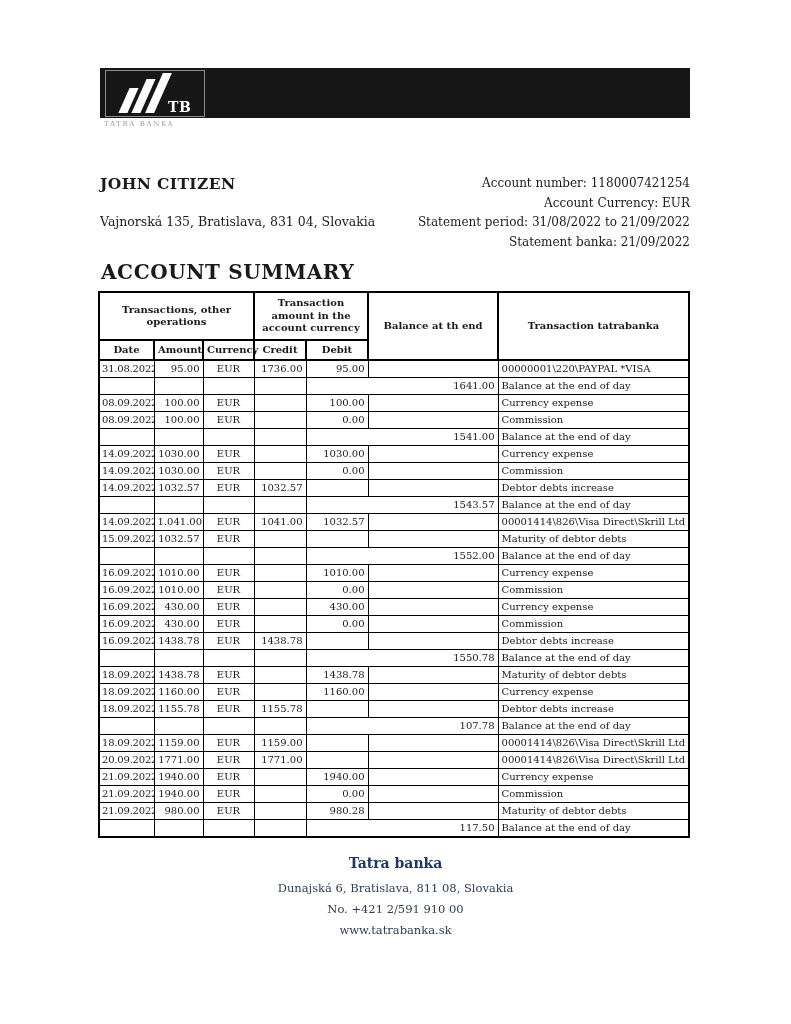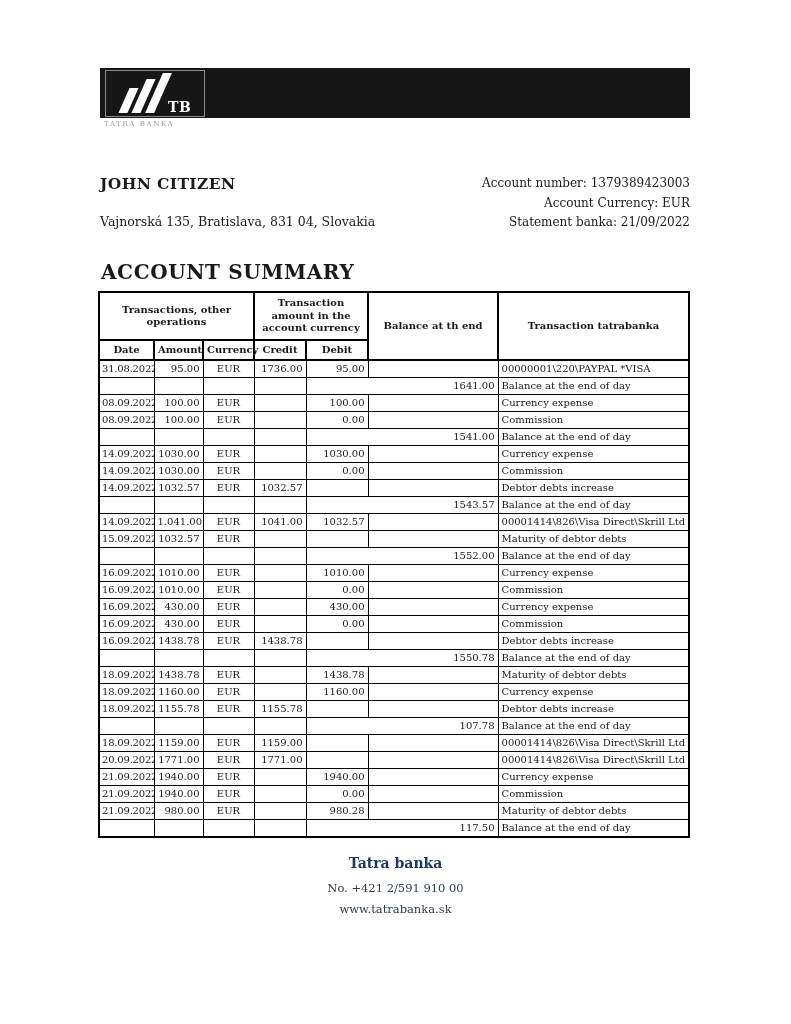--- a/index.html
+++ b/index.html
@@ -100,22 +100,23 @@
     </div>
   </div>
   <div class="logo-sub">TATRA BANKA</div>
 
   <div class="info-row">
     <div class="holder">
       <div class="holder-name">JOHN CITIZEN</div>
       <div class="holder-address">Vajnorská 135, Bratislava, 831 04, Slovakia</div>
     </div>
     <div class="acct-info">
-      <div class="acct-line"><span class="lbl">Account number:</span> <span class="val">1379389423003</span></div>
+      <div class="acct-line"><span class="lbl">Account number:</span> <span class="val">1180007421254</span></div>
       <div class="acct-line"><span class="lbl">Account Currency:</span> <span class="val">EUR</span></div>
+      <div class="acct-line"><span class="lbl">Statement period:</span> <span class="val">31/08/2022 to 21/09/2022</span></div>
       <div class="acct-line"><span class="lbl">Statement banka:</span> <span class="val">21/09/2022</span></div>
     </div>
   </div>
 
   <div class="section-title">ACCOUNT SUMMARY</div>
 
   <table class="stmt-table">
     <colgroup>
       <col style="width:55px">
         <col style="width:49px">
@@ -384,17 +385,18 @@
           <td class="cur"></td>
           <td class="num"></td>
           <td class="num" colspan="2">117.50</td>
           <td class="desc">Balance at the end of day</td>
         </tr>
       </tbody>
   </table>
 
   <div class="footer">
     <div class="bank-name">Tatra banka</div>
+    <div class="footer-line">Dunajská 6, Bratislava, 811 08, Slovakia</div>
     <div class="footer-line">No. +421 2/591 910 00</div>
     <div class="footer-line">www.tatrabanka.sk</div>
   </div>
 
 </div>
 
 </body></html>

